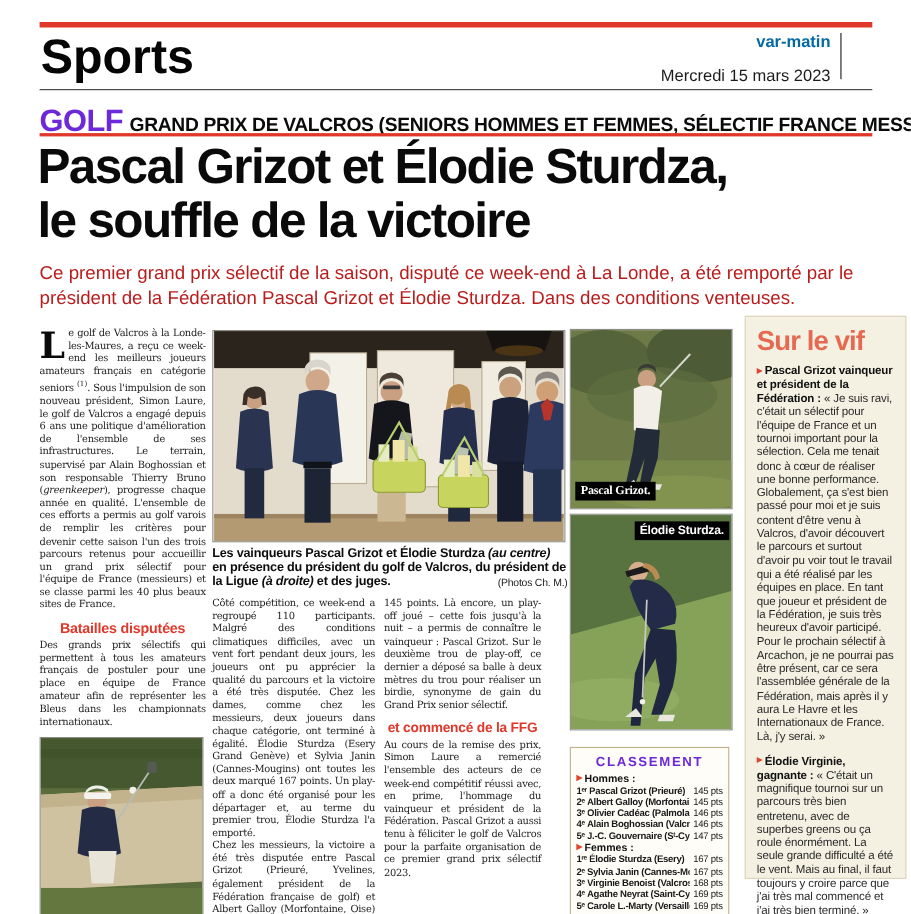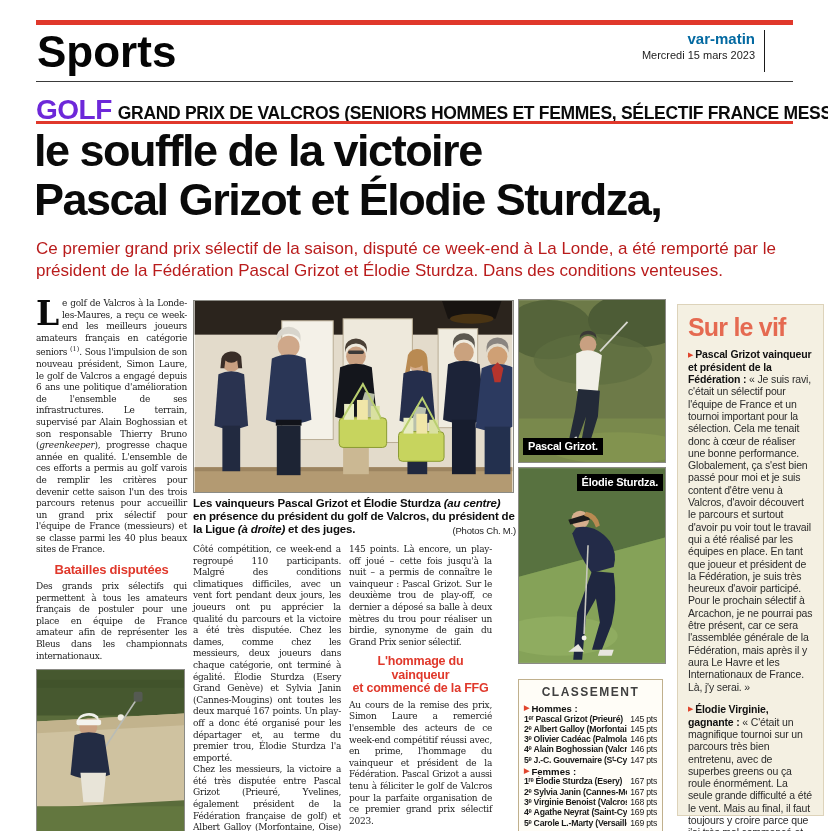--- a/index.html
+++ b/index.html
@@ -6,21 +6,21 @@
   html,body { background:#ffffff; }
   body { width:828px; height:831px; position:relative; overflow:hidden;
          font-family:"Liberation Sans", sans-serif; color:#111; }
   .abs { position:absolute; }
 
   
   .topbar { left:36px; top:20px; width:757px; height:5px; background:#e0382b; }
   .section-title { left:37px; top:27px; font-size:44px; font-weight:700; letter-spacing:0px; color:#050505; }
   .mast-right { top:30px; right:63px; text-align:right; padding-right:9px; border-right:1.5px solid #1a1a1a; height:42px; }
   .paper { font-size:15px; font-weight:700; color:#0369a1; }
-  .date  { font-size:11px; color:#1c1c1c; margin-top:2px; }
+  .date  { font-size:15px; color:#1c1c1c; margin-top:14px; }
   .header-rule { left:36px; top:81px; width:757px; height:1px; background:#3a3a3a; }
 
   
   .kicker { left:36px; top:94px; width:757px; white-space:nowrap; }
   .kicker .golf { font-size:28px; font-weight:800; color:#6d28d9; letter-spacing:-0.5px; }
   .kicker .ktext { font-size:17.5px; font-weight:800; color:#0b0b0b; letter-spacing:-0.3px; margin-left:6px; }
   .kicker-rule { left:36px; top:121px; width:757px; height:2.5px; background:#e0382b; }
 
   
   .headline { left:34px; top:126px; width:770px; font-size:45px; line-height:49px;
@@ -45,60 +45,60 @@
   
   figure { display:block; }
   .photo-frame { border:1px solid #8b8b85; display:block; }
   .caption { font-weight:700; font-size:11.5px; line-height:13.2px; color:#0d0d0d;
              letter-spacing:-0.2px; margin-top:4px; }
   .caption i { font-style:italic; }
   .credit { float:right; font-weight:400; font-size:9.5px; color:#222; margin-top:1px; }
   .photo-label { position:absolute; background:#000; color:#fff; font-weight:700;
                  font-size:11px; padding:2px 5px 3px; letter-spacing:-0.2px; }
   .fig-group  { left:193px; top:300px; width:323px; }
-  .fig-pascal { left:518px; top:299px; width:150px; }
+  .fig-pascal { left:518px; top:299px; width:150px;font-family:Liberation Serif, serif; }
   .fig-elodie { left:518px; top:467px; width:150px; }
   .fig-bunker { margin-top:7px; }
 
   
   .classement { left:518px; top:679px; width:145px; border:1px solid #c0b08d; background:#fffdf7;
                 padding:5px 5px 6px; }
-  .cls-title { text-align:center; color:#404040; font-weight:800; font-size:12px;
+  .cls-title { text-align:center; color:#6d28d9; font-weight:800; font-size:12px;
                letter-spacing:1.5px; margin-bottom:3px; }
   .cls-group-label { font-weight:700; font-size:9.6px; line-height:11px; color:#111; }
   .cls-row { display:flex; font-size:8.7px; line-height:10.3px; letter-spacing:-0.25px; color:#191919; }
   .cls-row .rank { font-weight:700; margin-right:2px; white-space:nowrap; }
   .cls-row .name { font-weight:600; flex:1 1 auto; white-space:nowrap; overflow:hidden; }
   .cls-row .pts  { margin-left:3px; white-space:nowrap; font-weight:400; }
   .tri { color:#e0452c; font-size:7px; vertical-align:1.5px; margin-right:2px; }
 
   
-  .vif { left:677px; top:304px; width:147px; height:512px; background:#f4f0e2;
+  .vif { left:677px; top:287px; width:147px; height:512px; background:#f4f0e2;
          border:1px solid #ddd3ba; padding:8px 10px 10px; }
   .vif-title { color:#e56a51; font-weight:800; font-size:25px; letter-spacing:-0.8px; margin-bottom:6px; }
   .vif-item { font-size:10.5px; line-height:12.3px; color:#2b2b2b; letter-spacing:-0.15px; margin-bottom:10px; }
   .vif-item b { color:#101010; }
 </style>
 </head>
 <body>
 
 <div class="abs topbar"></div>
 <div class="abs section-title">Sports</div>
 <div class="abs mast-right">
   <div class="paper">var-matin</div>
   <div class="date">Mercredi 15 mars 2023</div>
 </div>
 <div class="abs header-rule"></div>
 
 <div class="abs kicker"><span class="golf">GOLF</span><span class="ktext">GRAND PRIX DE VALCROS (SENIORS HOMMES ET FEMMES, SÉLECTIF FRANCE MESSIEURS)</span></div>
 <div class="abs kicker-rule"></div>
 
 <h1 class="abs headline">
+  <div>Pascal Grizot et Élodie Sturdza,</div>
   <div>le souffle de la victoire</div>
-  <div>Pascal Grizot et Élodie Sturdza,</div>
 </h1>
 <p class="abs standfirst">Ce premier grand prix sélectif de la saison, disputé ce week-end à La Londe, a été remporté par le président de la Fédération Pascal Grizot et Élodie Sturdza. Dans des conditions venteuses.</p>
 
 <div class="abs col1 bodytext">
   <p><span class="dropcap">L</span><span>e golf de Valcros à la Londe-les-Maures, a reçu ce week-end les meilleurs joueurs amateurs français en catégorie seniors </span><sup class="fn">(1)</sup><span>. Sous l'impulsion de son nouveau président, Simon Laure, le golf de Valcros a engagé depuis 6 ans une politique d'amélioration de l'ensemble de ses infrastructures. Le terrain, supervisé par Alain Boghossian et son responsable Thierry Bruno (</span><i>greenkeeper</i><span>), progresse chaque année en qualité. L'ensemble de ces efforts a permis au golf varois de remplir les critères pour devenir cette saison l'un des trois parcours retenus pour accueillir un grand prix sélectif pour l'équipe de France (messieurs) et se classe parmi les 40 plus beaux sites de France.</span></p>
   <div class="red-sub">Batailles disputées</div>
   <p>Des grands prix sélectifs qui permettent à tous les amateurs français de postuler pour une place en équipe de France amateur afin de représenter les Bleus dans les championnats internationaux.</p>
 
   <figure class="fig-bunker">
     <svg class="photo-frame" width="149" height="163" viewBox="0 0 149 163">
@@ -191,21 +191,20 @@
 </figure>
 
 <div class="abs col2 bodytext">
   <p>Côté compétition, ce week-end a regroupé 110 participants. Malgré des conditions climatiques difficiles, avec un vent fort pendant deux jours, les joueurs ont pu apprécier la qualité du parcours et la victoire a été très disputée. Chez les dames, comme chez les messieurs, deux joueurs dans chaque catégorie, ont terminé à égalité. Élodie Sturdza (Esery Grand Genève) et Sylvia Janin (Cannes-Mougins) ont toutes les deux marqué 167 points. Un play-off a donc été organisé pour les départager et, au terme du premier trou, Élodie Sturdza l'a emporté.</p>
   <p>Chez les messieurs, la victoire a été très disputée entre Pascal Grizot (Prieuré, Yvelines, également président de la Fédération française de golf) et Albert Galloy (Morfontaine, Oise) après un score cumulé de</p>
 </div>
 
 <div class="abs col3 bodytext">
   <p>145 points. Là encore, un play-off joué – cette fois jusqu'à la nuit – a permis de connaître le vainqueur : Pascal Grizot. Sur le deuxième trou de play-off, ce dernier a déposé sa balle à deux mètres du trou pour réaliser un birdie, synonyme de gain du Grand Prix senior sélectif.</p>
   <div class="red-sub small">
-    <div>L'hommage du vainqueur</div>
     <div>et commencé de la FFG</div>
   </div>
   <p>Au cours de la remise des prix, Simon Laure a remercié l'ensemble des acteurs de ce week-end compétitif réussi avec, en prime, l'hommage du vainqueur et président de la Fédération. Pascal Grizot a aussi tenu à féliciter le golf de Valcros pour la parfaite organisation de ce premier grand prix sélectif 2023.</p>
 
 </div>
 
 <figure class="abs fig-pascal" style="position:absolute;">
   <svg class="photo-frame" width="148" height="164" viewBox="0 0 148 164">
     <rect width="148" height="164" fill="#6d7a48"></rect>
     <ellipse cx="30" cy="30" rx="45" ry="30" fill="#55643a"></ellipse>

